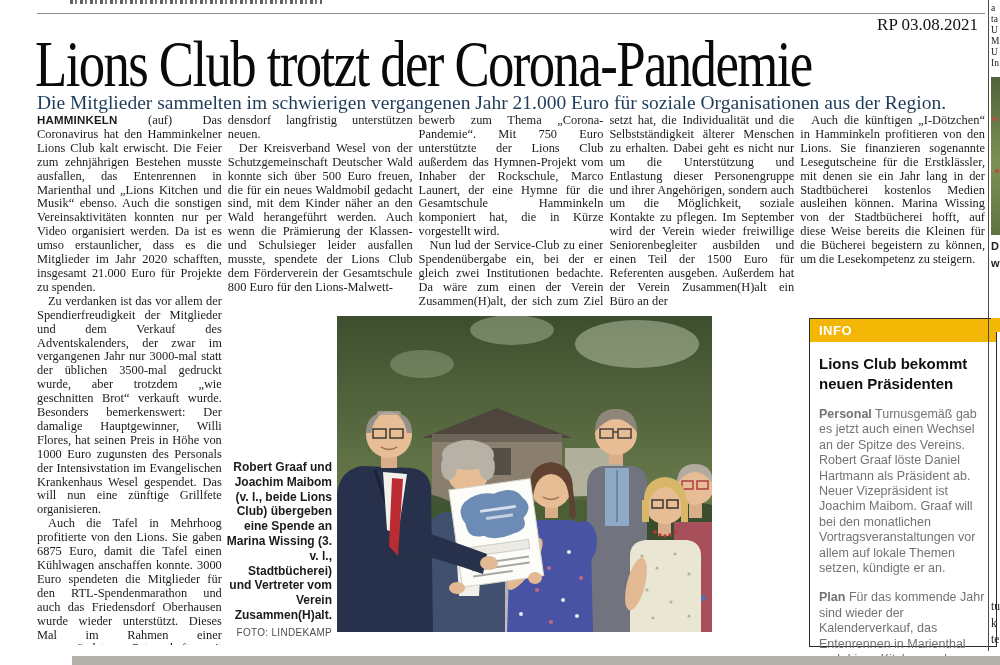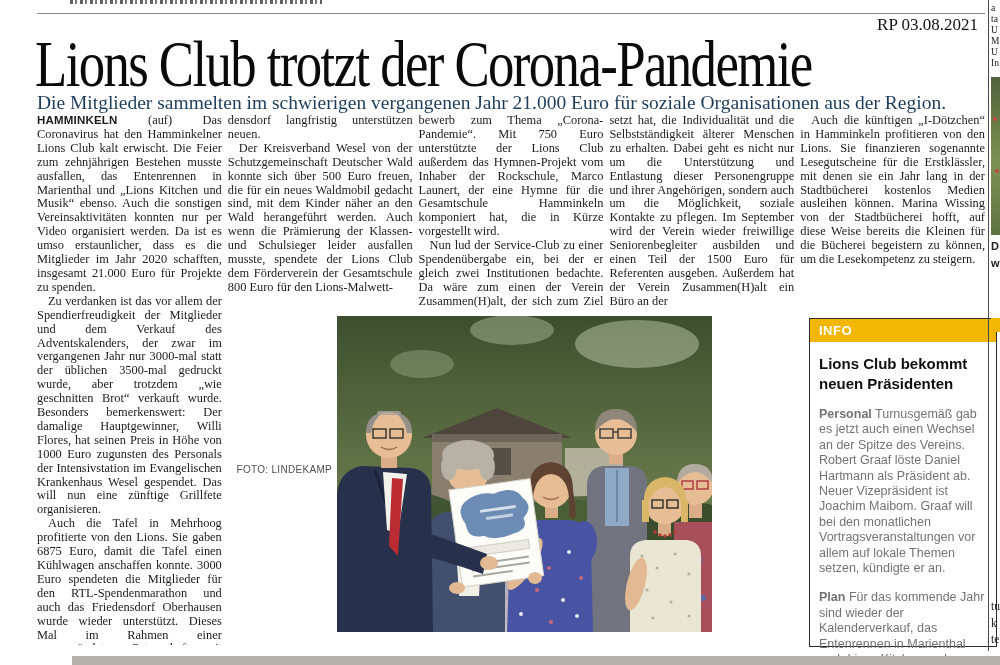--- a/index.html
+++ b/index.html
@@ -247,20 +247,21 @@
         <rect x="53" y="113" width="13" height="9" fill="none" stroke="#3e382f" stroke-width="1.5"></rect>
         <path d="M44,131 q8,5 16,0" stroke="#9c6b4c" stroke-width="1.4" fill="none"></path>
         <ellipse cx="152" cy="247" rx="9" ry="7" fill="#e2b992"></ellipse>
         <ellipse cx="120" cy="272" rx="8" ry="6" fill="#e2b992"></ellipse>
       </g>
       <ellipse cx="198" cy="262" rx="7" ry="6" fill="#e2b992"></ellipse>
     </svg>
   </div>
 
   <div class="caption">
+    <span>Robert Graaf und Joachim Maibom (v. l., beide Lions Club) übergeben eine Spende an Marina Wissing (3. v. l., Stadtbücherei) und Vertreter vom Verein Zusammen(H)alt.</span>
     <span class="credit">FOTO: LINDEKAMP</span>
   </div>
 
   <div class="info-box">
     <div class="info-header">INFO</div>
     <div class="info-body">
       <div class="info-title">Lions Club bekommt neuen Präsidenten</div>
       <p><span class="info-lead">Personal</span> <span>Turnusgemäß gab es jetzt auch einen Wechsel an der Spitze des Vereins. Robert Graaf löste Daniel Hartmann als Präsident ab. Neuer Vizepräsident ist Joachim Maibom. Graaf will bei den monatlichen Vortragsveranstaltungen vor allem auf lokale Themen setzen, kündigte er an.</span></p>
       <p><span class="info-lead">Plan</span> <span>Für das kommende Jahr sind wieder der Kalenderverkauf, das Entenrennen in Marienthal und „Lions Kitchen und Musik“ geplant. Dabei unterstützen Lions-Mitglieder Profis bei der Herstellung eines Vier-Gänge-Menüs und servieren es Gästen.</span></p>
     </div>

